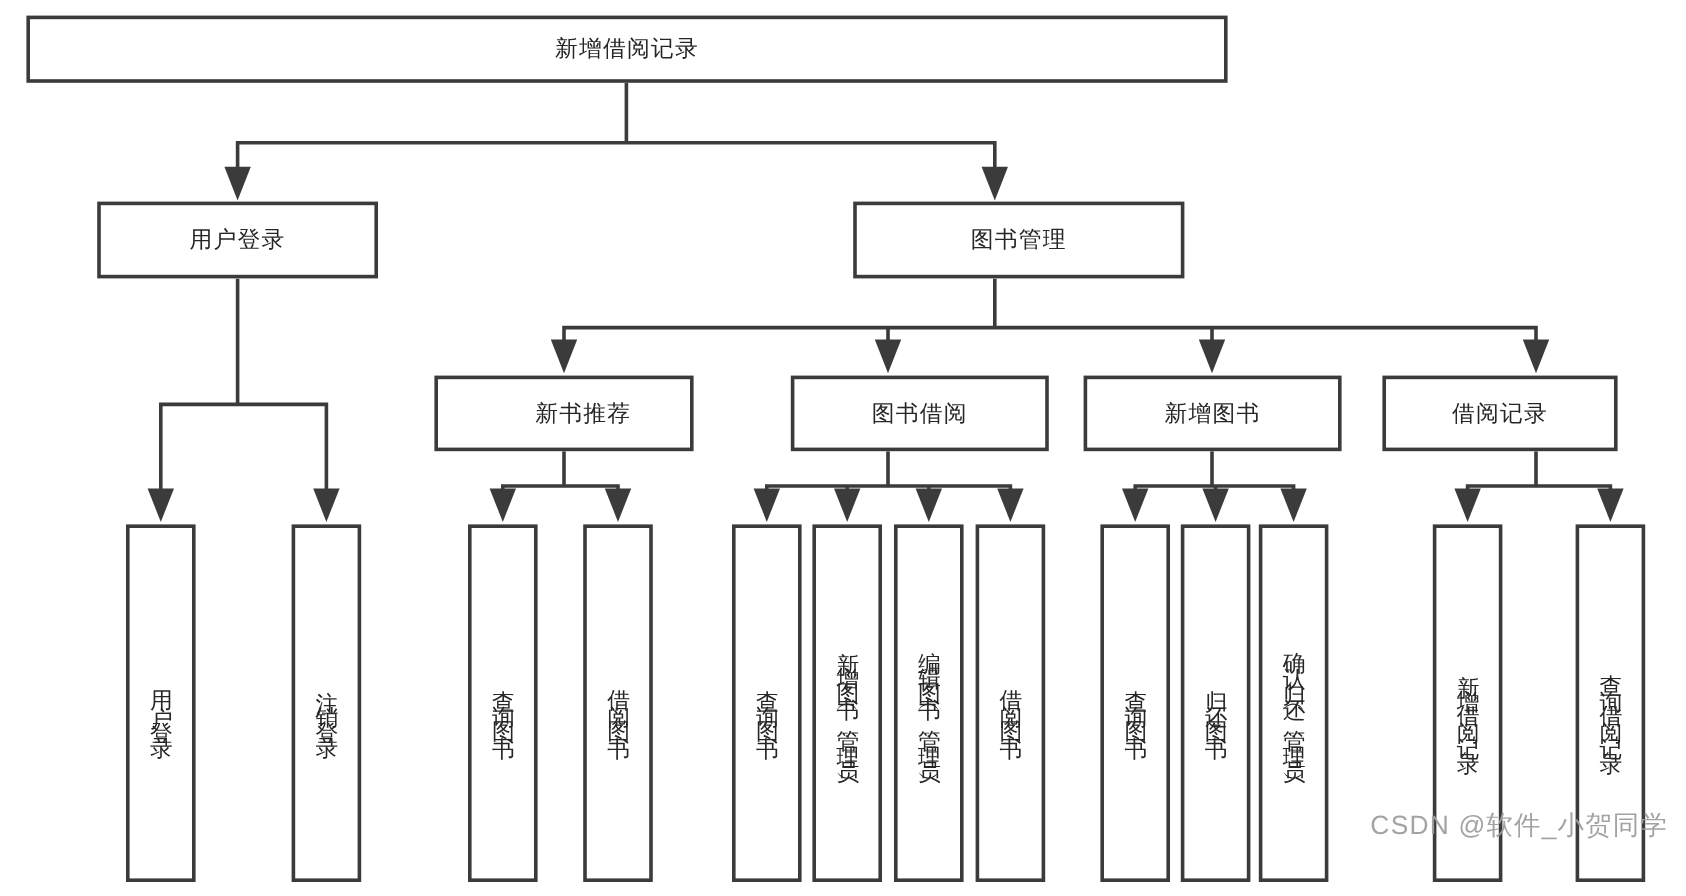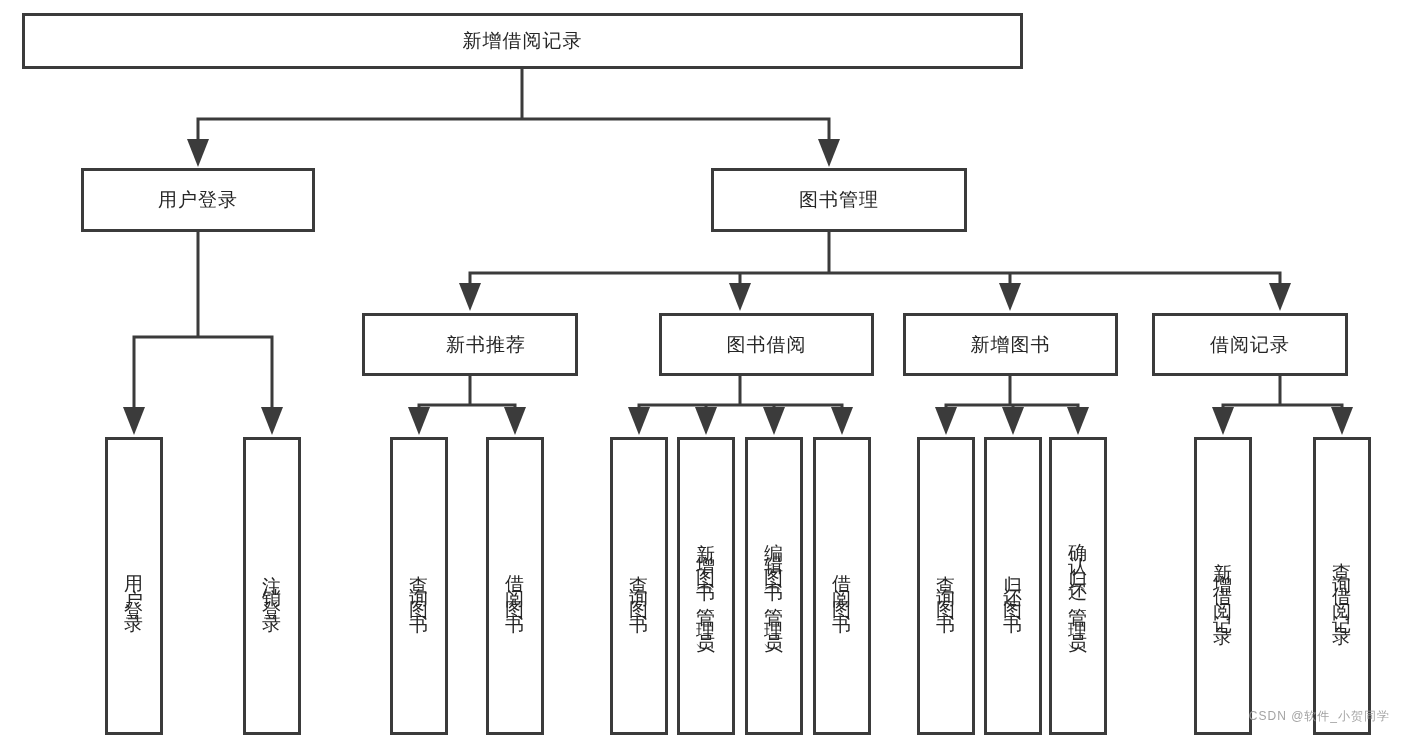--- a/index.html
+++ b/index.html
@@ -38,22 +38,22 @@
   .box.v span {
     writing-mode: vertical-rl;
     text-orientation: mixed;
     letter-spacing: 13px;
     line-height: 1;
     white-space: nowrap;
   }
   .watermark {
     position: absolute;
     right: 15px;
-    top: 708px;
-    font-size: 12px;
+    top: 673px;
+    font-size: 22px;
     color: rgba(158, 158, 158, 0.95);
     letter-spacing: 1px;
     z-index: 3;
     white-space: nowrap;
   }
 </style>
 </head>
 <body>
 
 <div class="stage">
@@ -91,21 +91,21 @@
     </g>
   </svg>
 
   <div class="box" style="left:22px; top:13px; width:1001px; height:56px;">
     <span>新增借阅记录</span>
   </div>
 
   <div class="box" style="left:81px; top:168px; width:234px; height:64px;">
     <span>用户登录</span>
   </div>
-  <div class="box" style="left:711px; top:168px; width:256px; height:64px;">
+  <div class="box" style="left:711px; top:168px; width:276px; height:64px;">
     <span>图书管理</span>
   </div>
 
   <div class="box" style="left:362px; top:313px; width:216px; height:63px;padding-left:32px;">
     <span>新书推荐</span>
   </div>
   <div class="box" style="left:659px; top:313px; width:215px; height:63px;">
     <span>图书借阅</span>
   </div>
   <div class="box" style="left:903px; top:313px; width:215px; height:63px;">

